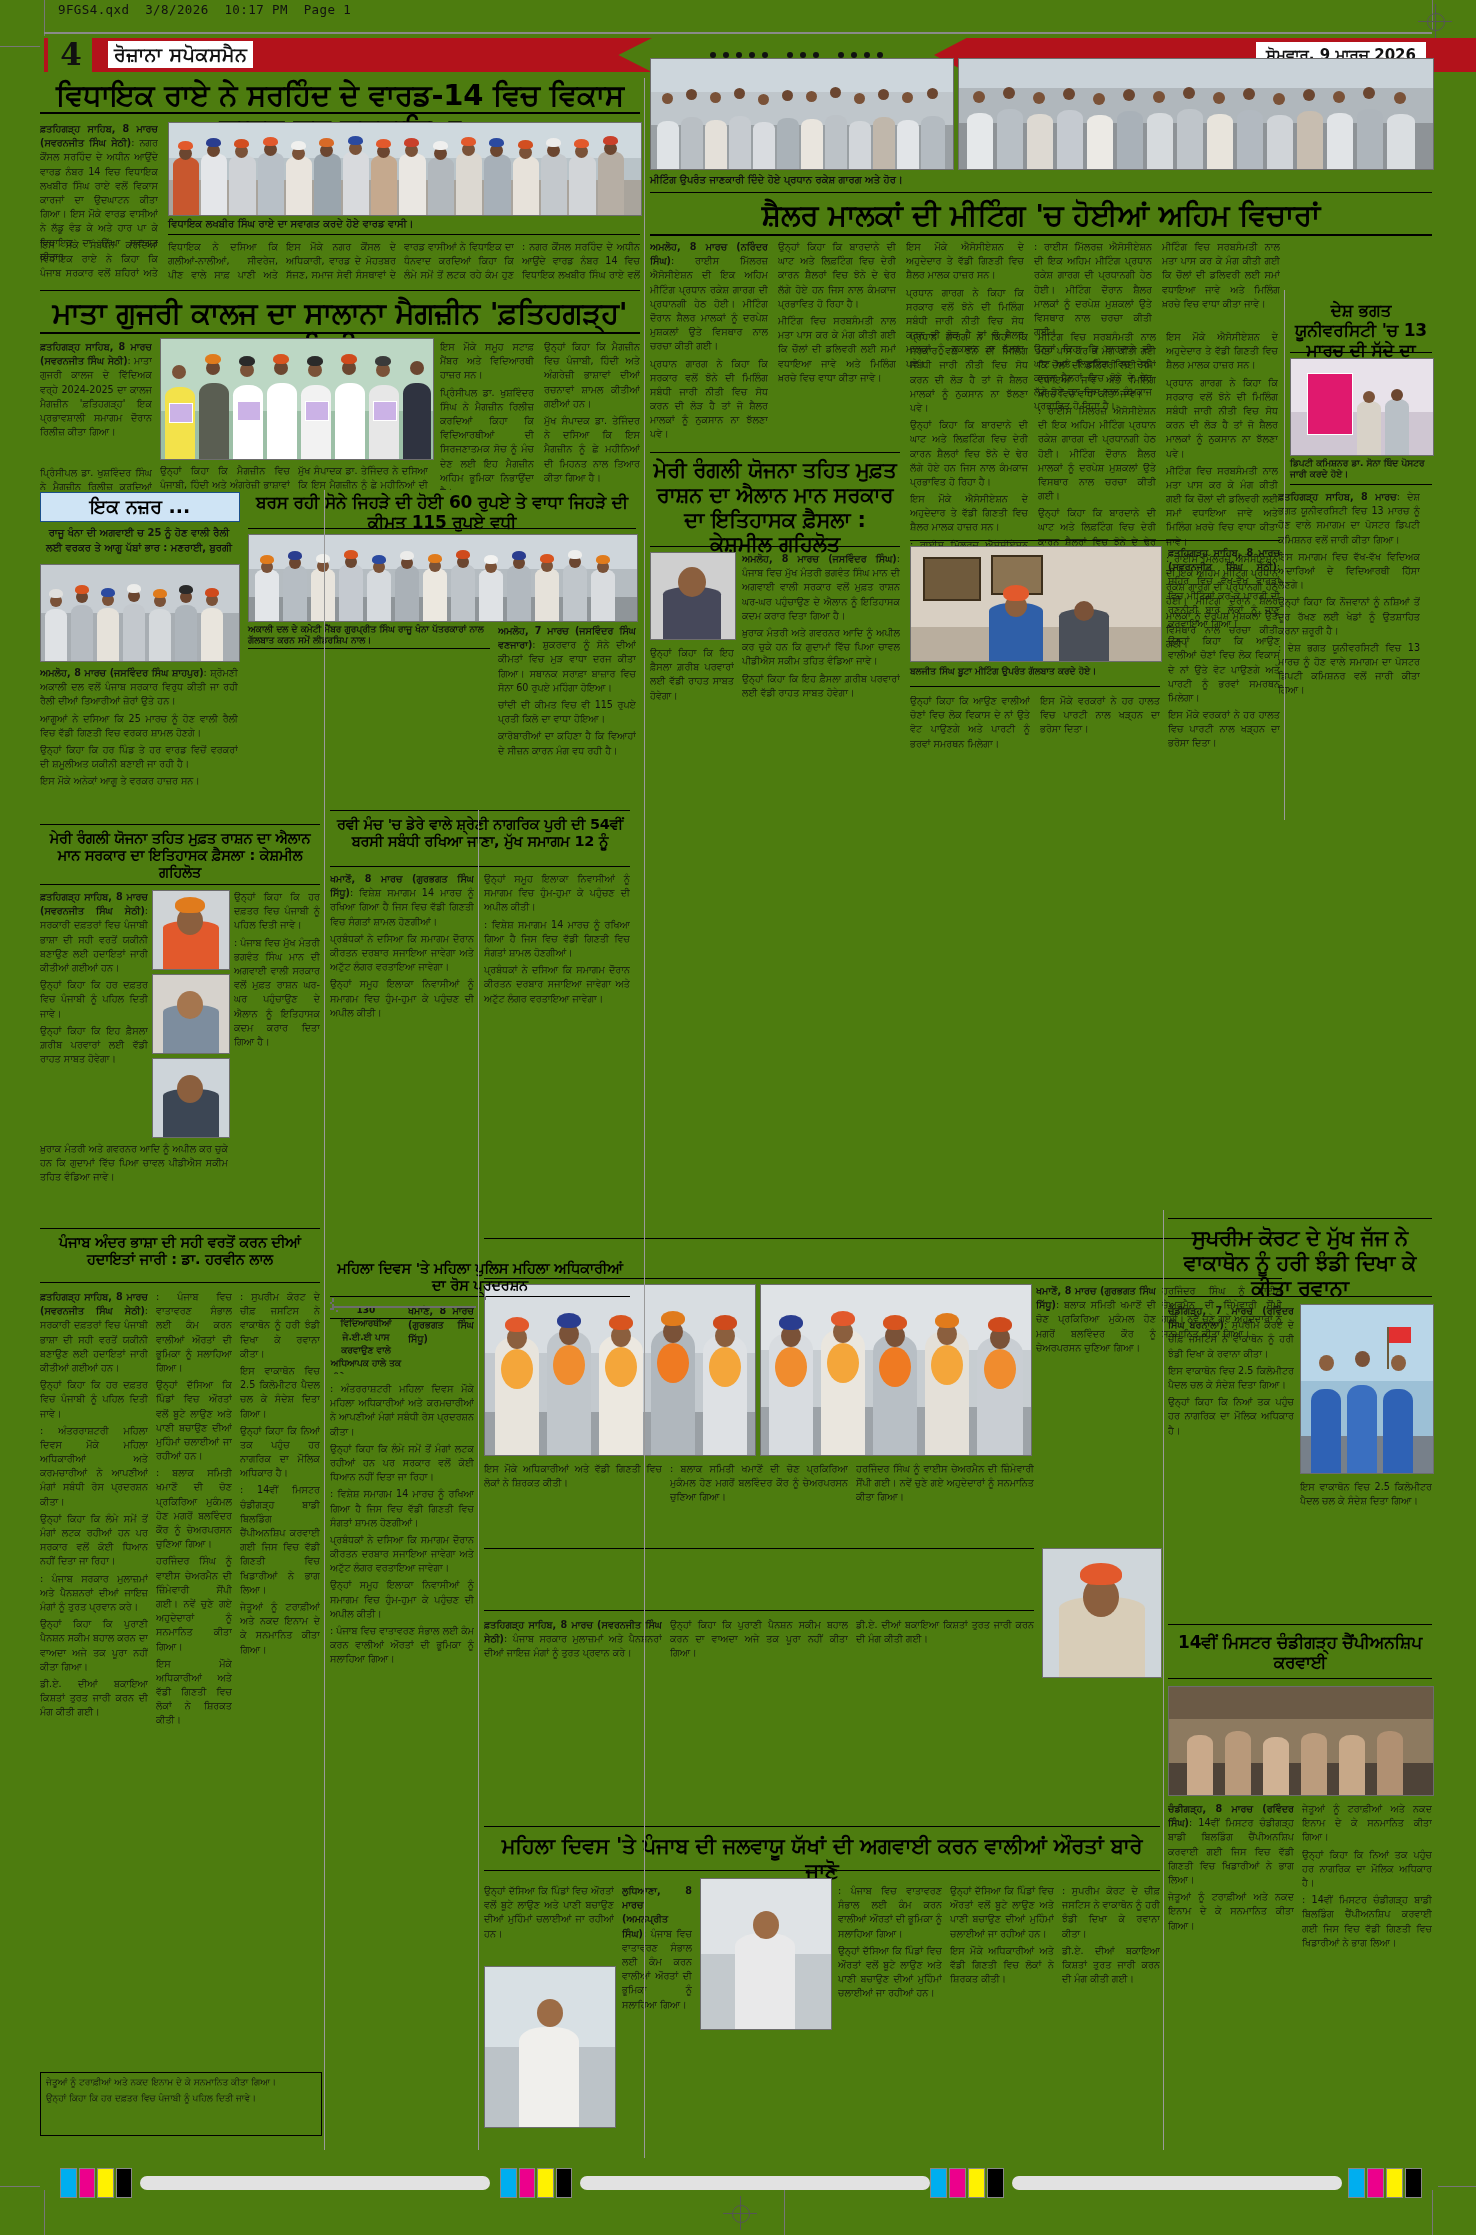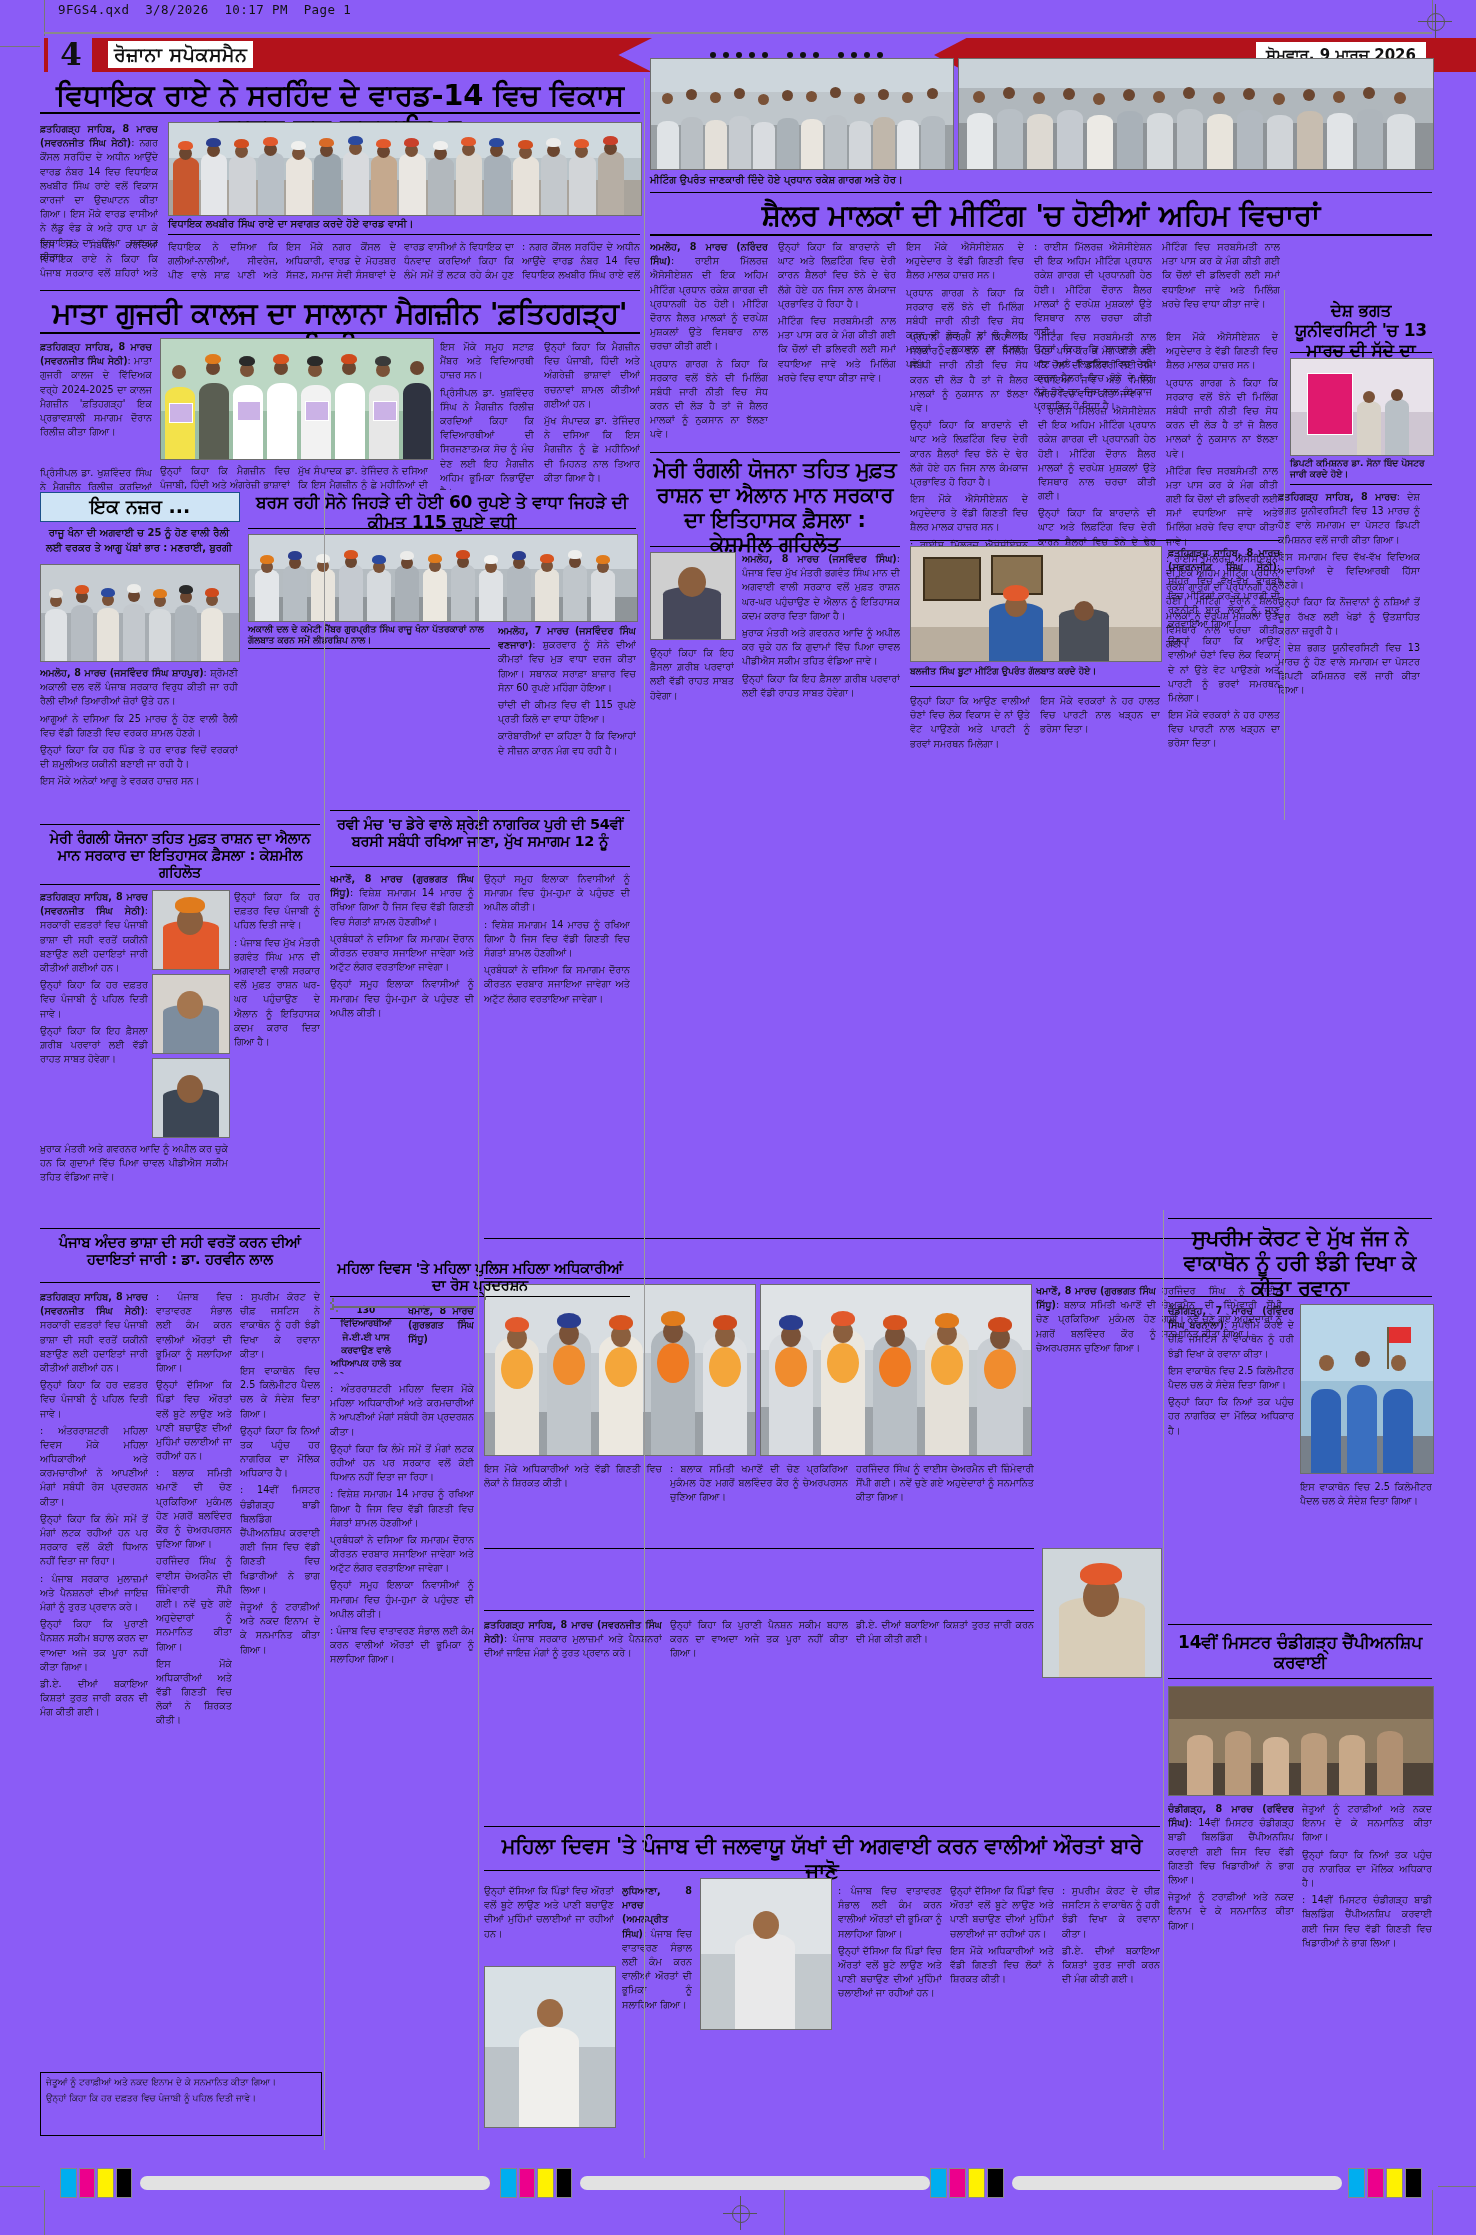--- a/index.html
+++ b/index.html
@@ -1,17 +1,17 @@
 <!DOCTYPE html>
 <html><head>
 <meta charset="utf-8">
 <style>
   html,body{margin:0;padding:0;background:#c8c8c8;}
   body{font-family:"DejaVu Sans","Liberation Sans",sans-serif;}
-  #page{position:relative;width:1476px;height:2235px;background:#8b5cf6;overflow:hidden;}
+  #page{position:relative;width:1476px;height:2235px;background:#4d7c0f;overflow:hidden;}
 
   
   .prn-slug{position:absolute;left:58px;top:2px;font-family:"DejaVu Sans Mono","Liberation Mono",monospace;
             font-size:12.5px;color:#111;letter-spacing:.4px;white-space:pre;}
   .crop-v{position:absolute;width:1px;background:#777;}
   .crop-h{position:absolute;height:1px;background:#777;}
   .reg-mark{position:absolute;width:34px;height:34px;}
   .reg-mark::before,.reg-mark::after{content:"";position:absolute;background:#555;}
   .reg-mark::before{left:50%;top:0;width:1px;height:100%;}
   .reg-mark::after{top:50%;left:0;height:1px;width:100%;}

